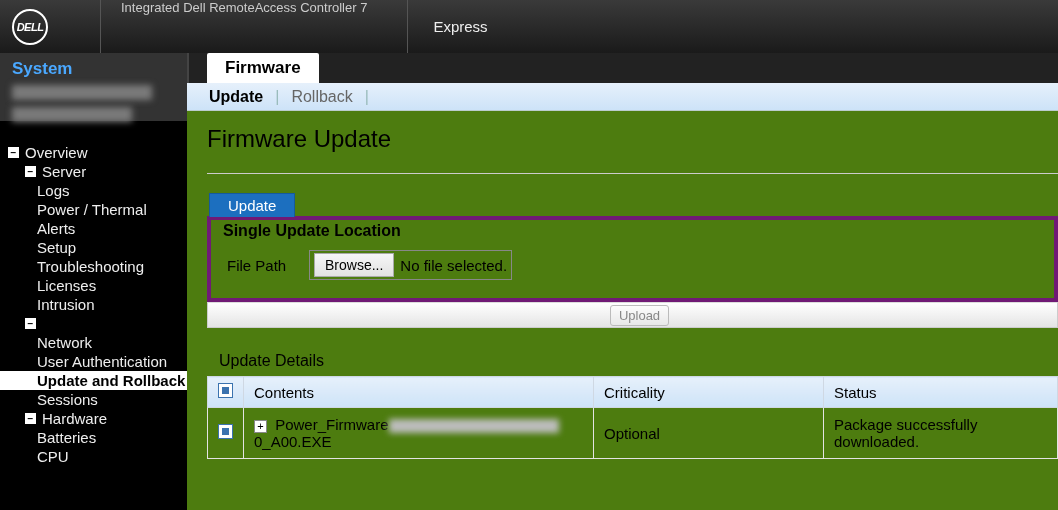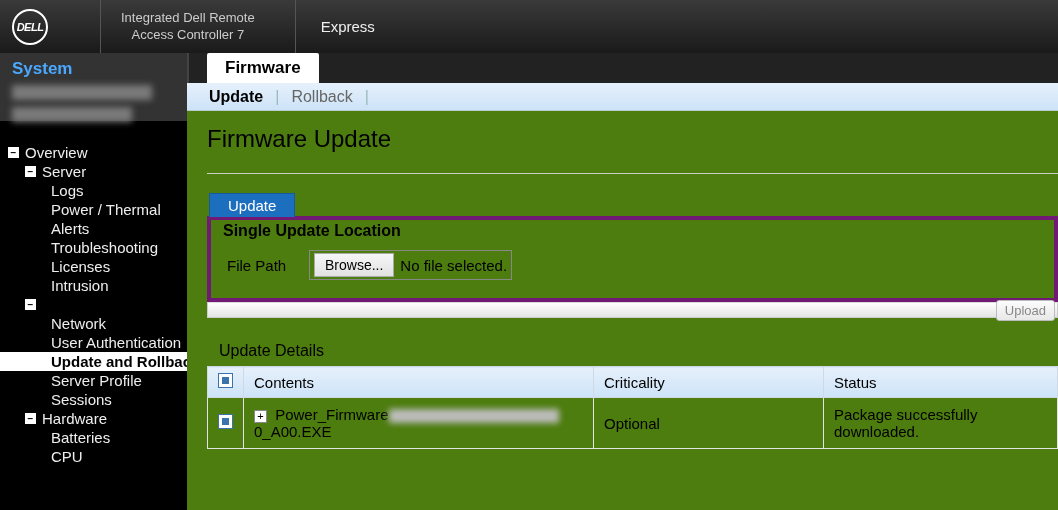--- a/index.html
+++ b/index.html
@@ -3,21 +3,21 @@
 <meta charset="utf-8">
 <style>
   * { box-sizing: border-box; margin: 0; padding: 0; }
   body { font-family: Arial, Helvetica, sans-serif; font-size: 14px; background: #fff; width: 1058px; height: 510px; overflow: hidden; }
   
   
   .topbar { background: linear-gradient(#3a3a3a, #1a1a1a); height: 53px; display: flex; align-items: center; color: #fff; }
   .logo-wrap { width: 60px; display:flex; justify-content:center; }
   .logo-circle { width:36px; height:36px; border:2px solid #fff; border-radius:50%; display:flex; align-items:center; justify-content:center; font-style:italic; font-weight:bold; font-size:11px; letter-spacing:-0.5px; }
   .top-sep { width:1px; height:53px; background:#555; margin: 0 20px 0 40px; }
-  .top-title { font-size:13px; color:#ccc; line-height:1.25; padding-right:40px; border-right:1px solid #555; height:53px; display:flex; flex-direction:column; justify-content:center;text-align:center; }
+  .top-title { font-size:13px; color:#ccc; line-height:1.25; padding-right:40px; border-right:1px solid #555; height:53px; display:flex; justify-content:center;text-align:center; }
   .top-express { padding-left:25px; font-size:15px; color:#eee; }
 
   
   .body-area { display:flex; height: 457px; }
   
   
   .sidebar { width:187px; background: linear-gradient(to bottom, #333 0px, #333 68px, #000 68px, #000 100%); color:#eee; position:relative; overflow:hidden; }
   .sys-header { background:#333; padding:6px 0 4px 12px; }
   .sys-title { color:#4aa8ff; font-weight:bold; font-size:17px; }
   .sys-sub { padding: 2px 0 8px 12px; }
@@ -25,21 +25,21 @@
   .r1 { width:140px; margin-bottom:4px; }
   .r2 { width:120px; }
   .tree { background:#000; padding-top:10px; font-size:15px; }
   .tree ul { list-style:none; padding-left:0; }
   .tree li { padding:0; }
   .row { display:flex; align-items:center; height:19px; white-space:nowrap; }
   .bullet { width:11px; height:11px; background:#fff; color:#000; font-size:10px; display:flex; align-items:center; justify-content:center; font-weight:bold; margin-right:6px; line-height:1; }
   .row .label { flex:1; overflow:hidden; }
   .lvl0 { padding-left:8px; }
   .lvl1 { padding-left:25px; }
-  .lvl2 { padding-left:51px; }
+  .lvl2 { padding-left:37px; }
   .row.selected { background:#fff; color:#000; font-weight:bold; }
   
   
   .main { flex:1; position:relative; background:#4d7c0f; }
   .tabrow { background:#222; height:30px; display:flex; align-items:flex-end; padding-left:18px; border-left:2px solid #444; }
   .tab-main { background:#fff; color:#000; font-weight:bold; padding:5px 18px; font-size:17px; border-radius:2px 2px 0 0; }
   .subtabs { background: linear-gradient(#e6f0fb,#cde3f8); height:28px; display:flex; align-items:center; padding-left:22px; font-size:16px; border-bottom:1px solid #bcc; }
   .subtabs .st { margin-right:12px; }
   .subtabs .st.active { font-weight:bold; color:#000; }
   .subtabs .st.inactive { color:#666; }
@@ -48,21 +48,21 @@
   .page-title { font-size:24px; font-weight:500; margin-bottom:20px; }
   .hr { height:1px; background:#ccc; margin-bottom:18px; }
   .update-tab { display:inline-block; background:#1c6fbf; color:#fff; padding:3px 18px; font-size:15px; margin-left:2px; border:1px solid #155a9c; border-bottom:none; position:relative; top:1px; }
   .panel { border:4px solid #701a75; padding:2px 18px 18px 12px; margin-bottom:0; }
   .panel-title { font-weight:bold; font-size:16px; margin-bottom:10px; }
   .file-row { display:flex; align-items:center; }
   .fp-label { width:86px; font-size:15px; padding-left:4px; }
   .file-widget { border:1px solid #888; padding:2px 4px; display:flex; align-items:center; }
   .browse-btn { background:linear-gradient(#f6f6f6,#e2e2e2); border:1px solid #aaa; padding:3px 10px; font-size:14px; margin-right:6px; cursor:pointer; }
   .filestatus { font-size:15px; }
-  .panel-footer { background:linear-gradient(#fff,#e4e4e4); border:1px solid #ccc; border-top:1px solid #ddd; height:16px; display:flex; justify-content:flex-end; align-items:center; padding-right:2px;padding-left:16px; }
+  .panel-footer { background:linear-gradient(#fff,#e4e4e4); border:1px solid #ccc; border-top:1px solid #ddd; height:26px; display:flex; justify-content:center; align-items:center; padding-right:2px;padding-left:16px; }
   .upl-btn { background:linear-gradient(#fcfcfc,#e8e8e8); border:1px solid #bbb; color:#888; padding:2px 8px; font-size:13px; border-radius:3px; }
   .details-title { font-size:16px; margin:24px 0 6px 12px; }
   table.details { width:100%; border-collapse:collapse; font-size:15px; }
   table.details th { background:linear-gradient(#e6f0fb,#cde3f8); text-align:left; font-weight:normal; padding:6px 10px; border:1px solid #cfd8e3; }
   table.details td { padding:8px 10px; border:1px solid #e3e3e3; vertical-align:middle; }
   .chk-th, .chk-td { width:32px; text-align:center; }
   .sqcheck { display:inline-block; width:15px; height:15px; border:1px solid #3b73af; background:#fff; position:relative; }
   .sqcheck.filled::after { content:''; position:absolute; inset:3px; background:#3b73af; }
   .expand-btn { display:inline-block; width:13px; height:13px; border:1px solid #888; background:#fff; font-size:11px; line-height:11px; text-align:center; margin-right:4px; vertical-align:middle; }
   .fname-redact { display:inline-block; height:14px; width:170px; background:#bdbdbd; filter:blur(3px); vertical-align:middle; }
@@ -116,20 +116,25 @@
               <span class="label">Power / Thermal</span>
             </div>
           </li>
           <li>
             <div class="row lvl2">
               <span class="label">Alerts</span>
             </div>
           </li>
           <li>
             <div class="row lvl2">
+              <span class="label">Setup</span>
+            </div>
+          </li>
+          <li>
+            <div class="row lvl2">
               <span class="label">Troubleshooting</span>
             </div>
           </li>
           <li>
             <div class="row lvl2">
               <span class="label">Licenses</span>
             </div>
           </li>
           <li>
             <div class="row lvl2">
@@ -147,25 +152,20 @@
             </div>
           </li>
           <li>
             <div class="row lvl2">
               <span class="label">User Authentication</span>
             </div>
           </li>
           <li>
             <div class="row lvl2 selected">
               <span class="label">Update and Rollback</span>
-            </div>
-          </li>
-          <li>
-            <div class="row lvl2">
-              <span class="label">Server Profile</span>
             </div>
           </li>
           <li>
             <div class="row lvl2">
               <span class="label">Sessions</span>
             </div>
           </li>
           <li>
             <div class="row lvl1">
               <span class="bullet">−</span>

